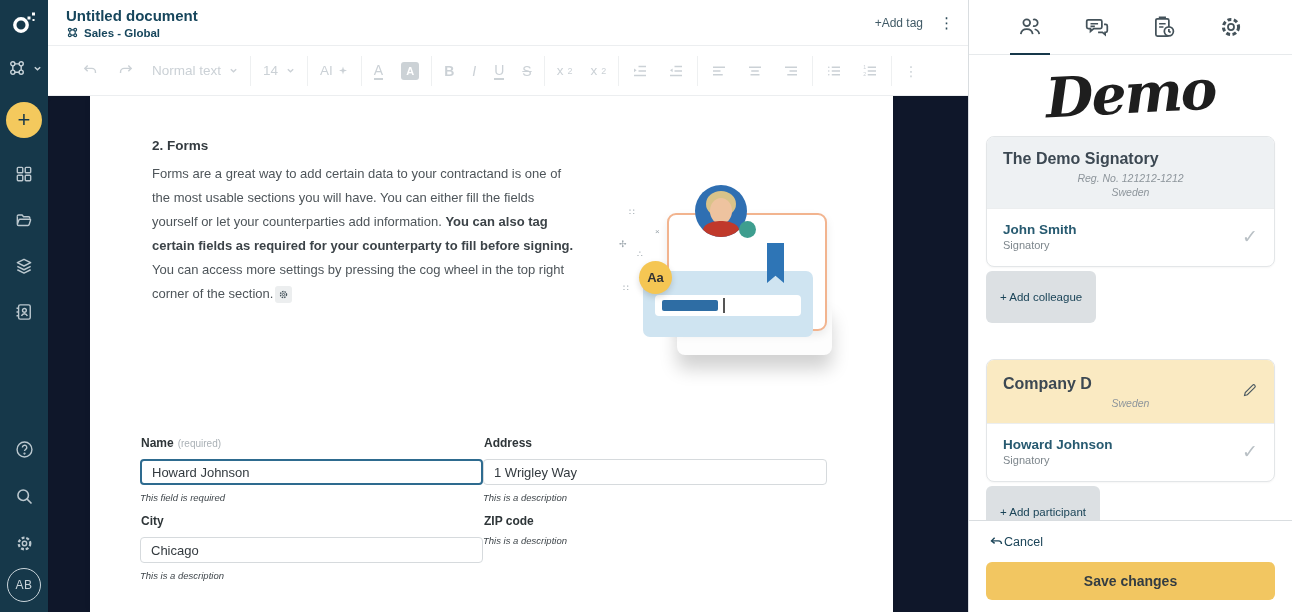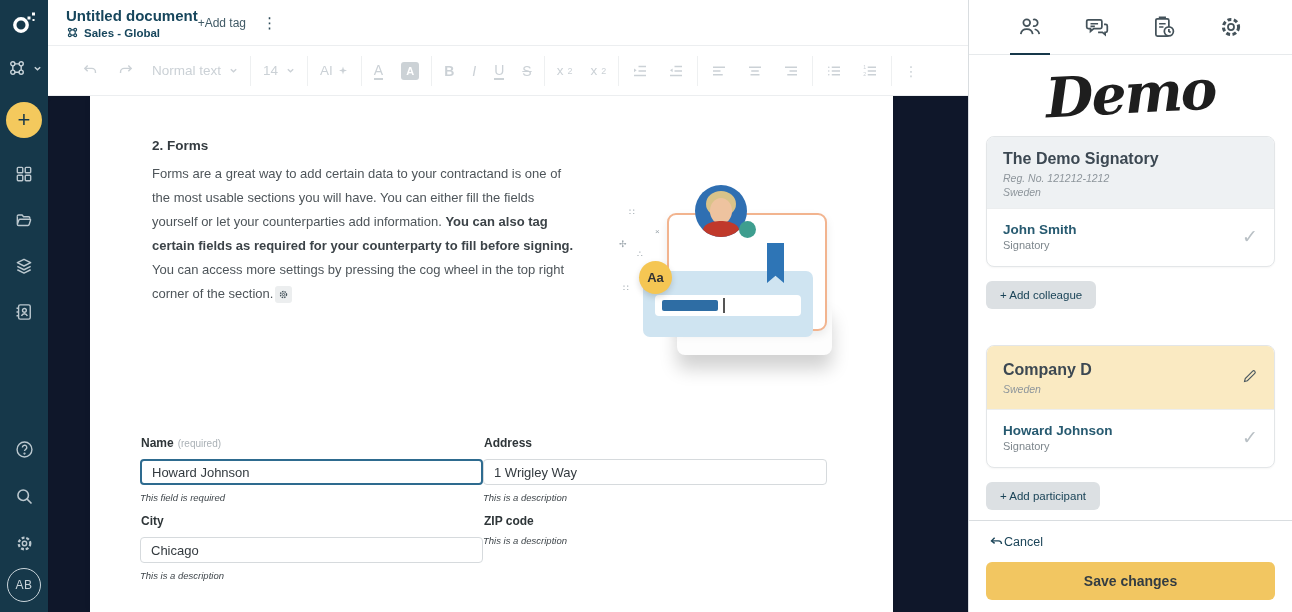--- a/index.html
+++ b/index.html
@@ -11,21 +11,21 @@
   .rail svg { display:block; }
   .rail-logo { margin-top:10px; }
   .rail-ws { margin-top:22px; display:flex; align-items:center; gap:2px; }
   .rail-plus { margin-top:24px; width:36px; height:36px; border-radius:50%; background:#f4c95d; color:#16384a; font-size:22px; font-weight:400; display:flex; align-items:center; justify-content:center; cursor:pointer; }
   .rail-ico { margin-top:26px; opacity:.92; cursor:pointer; }
   .rail-spacer { flex:1; }
   .rail-avatar { margin:14px 0 10px; width:34px; height:34px; border-radius:50%; border:1.5px solid #c9d4da; display:flex; align-items:center; justify-content:center; font-size:12px; letter-spacing:.5px; }
 
   
   .center { width:920px; flex:0 0 920px; display:flex; flex-direction:column; background:#fff; }
-  .doc-header { height:46px; display:flex; align-items:flex-start; padding:7px 14px 0 18px; border-bottom:1px solid #eceef0; }
+  .doc-header { height:46px; display:flex; justify-content:space-between; align-items:flex-start; padding:7px 14px 0 18px; border-bottom:1px solid #eceef0; }
   .doc-title { font-size:15px; font-weight:700; color:#17465c; }
   .ws-row { display:flex; align-items:center; gap:5px; margin-top:2px; color:#17465c; font-size:11.5px; font-weight:600; }
   .hdr-right { display:flex; align-items:center; gap:16px; padding-top:8px; }
   .add-tag { font-size:12px; color:#405a66; cursor:pointer; }
   .kebab { font-size:15px; color:#2e4b59; cursor:pointer; line-height:1; }
 
   .toolbar { height:50px; display:flex; align-items:center; padding:0 6px 0 25px; border-bottom:1px solid #eceef0; color:#cbd1d6; }
   .tb { display:flex; align-items:center; gap:4px; padding:0 9px; font-size:13.5px; cursor:default; white-space:nowrap; }
   .tb b { font-weight:700; }
   .tb .ltr { font-size:14px; }
@@ -72,27 +72,27 @@
   .panel { width:324px; flex:0 0 324px; background:#fff; border-left:1px solid #d9dde0; position:relative; display:flex; flex-direction:column; }
   .tabs { height:55px; display:flex; align-items:center; justify-content:space-around; padding:0 28px; border-bottom:1px solid #e7eaec; position:relative; }
   .tab { position:relative; width:40px; height:54px; display:flex; align-items:center; justify-content:center; color:#44525a; cursor:pointer; }
   .tab.active:after { content:""; position:absolute; left:0; right:0; bottom:-1px; height:2.5px; background:#16384a; }
   .panel-body { flex:1; padding:0 17px; overflow:hidden; }
   .demo-logo { text-align:center; margin:6px 0 10px; font-family:"DejaVu Serif",serif; font-style:italic; font-weight:700; font-size:55px; color:#1e1e1e; transform:rotate(-3deg); letter-spacing:-2px; }
   .p-card { border:1px solid #e3e6e8; border-radius:8px; overflow:hidden; box-shadow:0 1px 2px rgba(0,0,0,.04); background:#fff; }
   .p-head { background:#eef1f3; padding:13px 16px 9px; position:relative; }
   .p-head.yellow { background:#faeac2; padding:15px 16px 13px; }
   .p-name { font-size:16px; font-weight:600; color:#3c4852; }
-  .p-sub { font-size:10.5px; font-style:italic; color:#8d959b; line-height:14px; margin-top:3px; }
+  .p-sub { font-size:10.5px; font-style:italic; color:#8d959b; line-height:14px; margin-top:3px;text-align:center; }
   .p-member { padding:13px 16px 15px; display:flex; align-items:center; justify-content:space-between; border-top:1px solid #eceeef; }
   .m-name { font-size:13.5px; font-weight:600; color:#275a70; }
   .m-role { font-size:11px; color:#7d868c; margin-top:2px; }
   .check { font-size:19px; color:#b9c0c5; font-weight:400; }
   .pencil { position:absolute; right:16px; top:22px; color:#4a585f; cursor:pointer; }
-  .add-btn { display:inline-block; margin-top:14px; background:#dce0e3; border:none; border-radius:6px; padding:8px 14px; font-family:"Liberation Sans",sans-serif; font-size:11.5px; color:#1b4458; cursor:pointer; }
+  .add-btn { display:inline-block; margin-top:4px; background:#dce0e3; border:none; border-radius:6px; padding:20px 14px; font-family:"Liberation Sans",sans-serif; font-size:11.5px; color:#1b4458; cursor:pointer; }
   .gap { height:36px; }
   .panel-footer { position:absolute; left:0; right:0; bottom:0; height:92px; background:#fff; border-top:1px solid #d9dde0; padding:13px 17px 0; z-index:4; }
   .cancel-row { display:flex; align-items:center; color:#1b4458; font-size:12.5px; cursor:pointer; padding-left:3px; }
   .save-btn { margin-top:13px; width:100%; height:38px; background:#f2c661; border:none; border-radius:6px; font-family:"Liberation Sans",sans-serif; font-size:14px; font-weight:600; color:#333c42; cursor:pointer; }
 </style>
 </head>
 <body>
 
 <div class="app">
 

